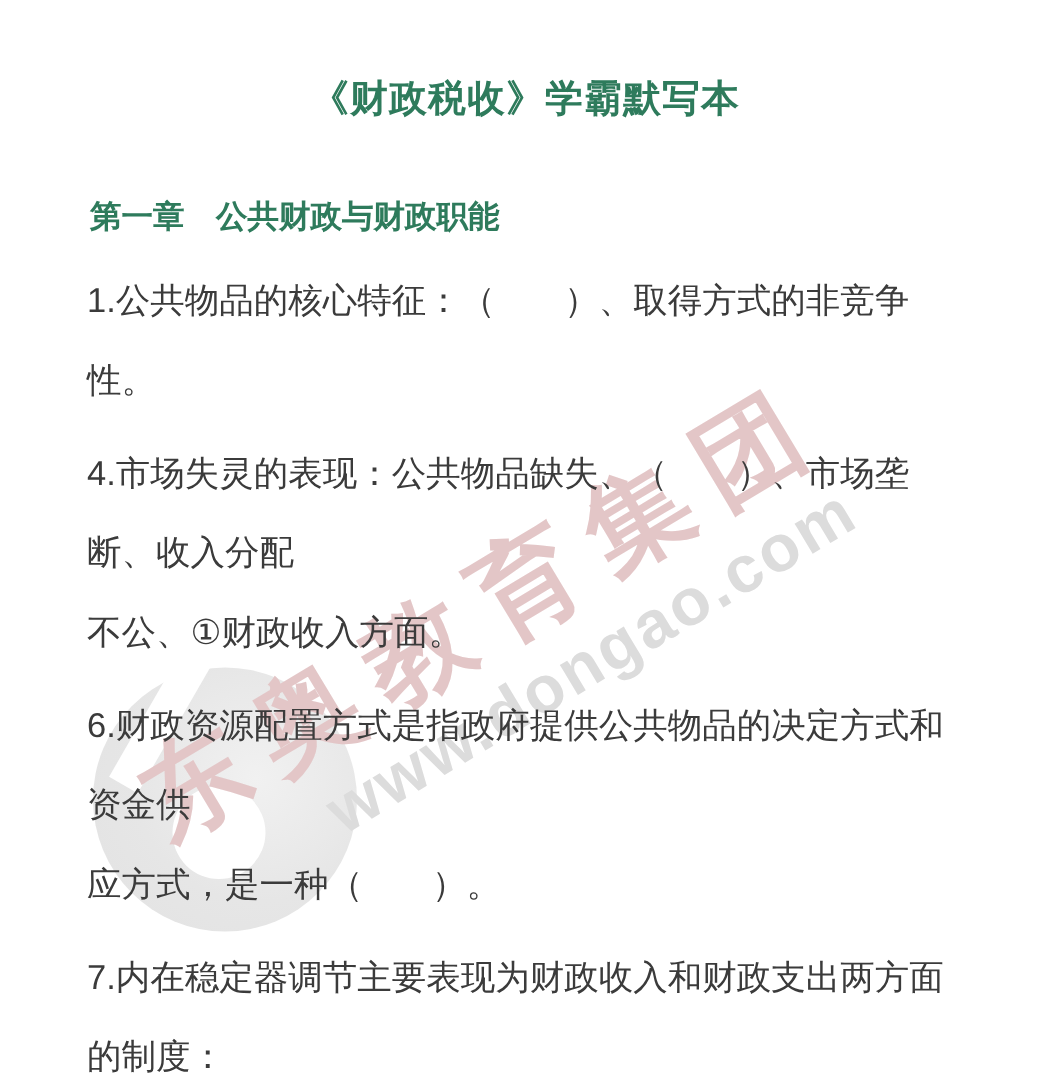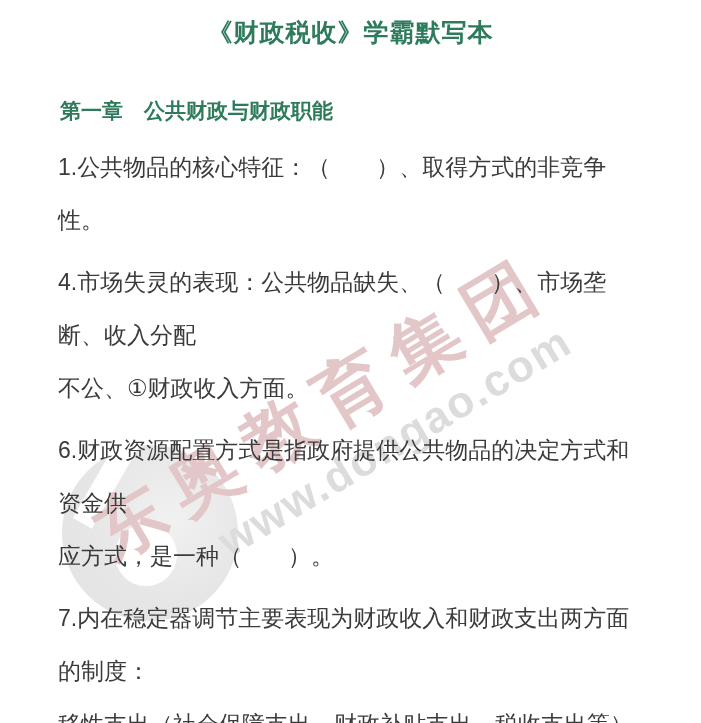--- a/index.html
+++ b/index.html
@@ -78,21 +78,21 @@
     transform-origin: left center;
   }
 
   
   .content {
     position: relative;
     z-index: 1;
   }
   .doc-title {
     margin: 0;
-    padding-top: 16px;
+    padding-top: 49px;
     text-align: center;
     font-size: 25px;
     font-weight: bold;
     letter-spacing: 1px;
     color: var(--heading-green, #2e7b5c);
   }
   .chapter {
     margin: 48px 16px 16px 60px;
     font-size: 21px;
     font-weight: bold;

